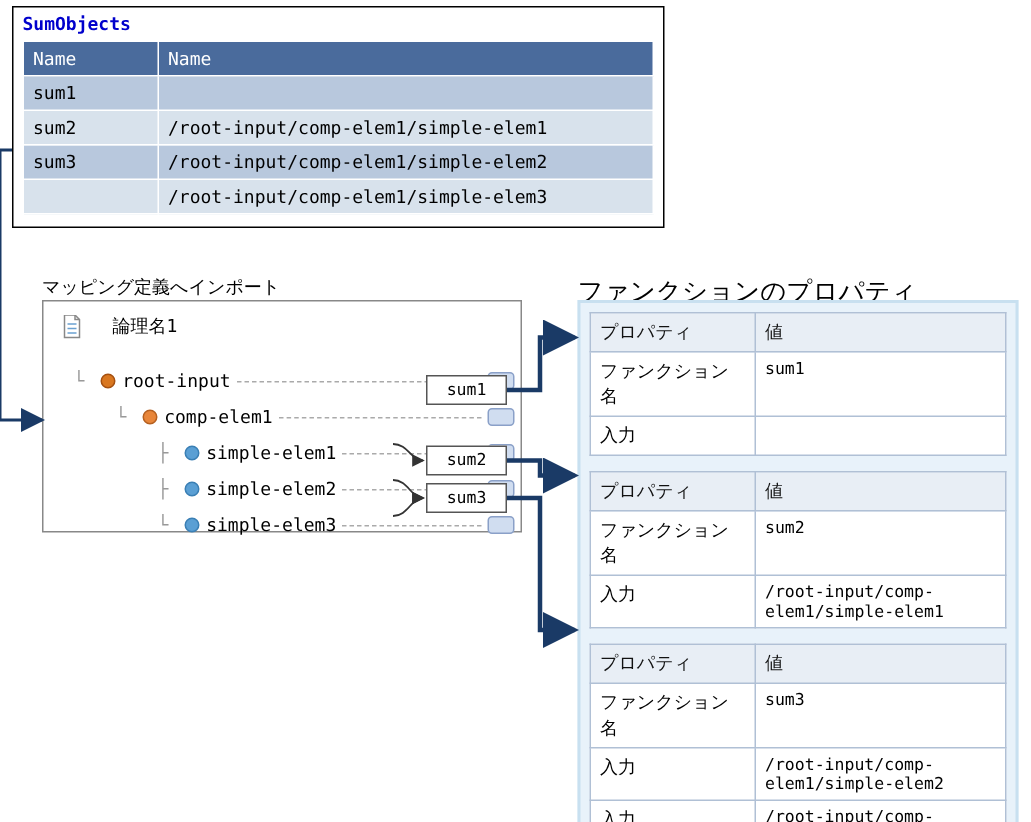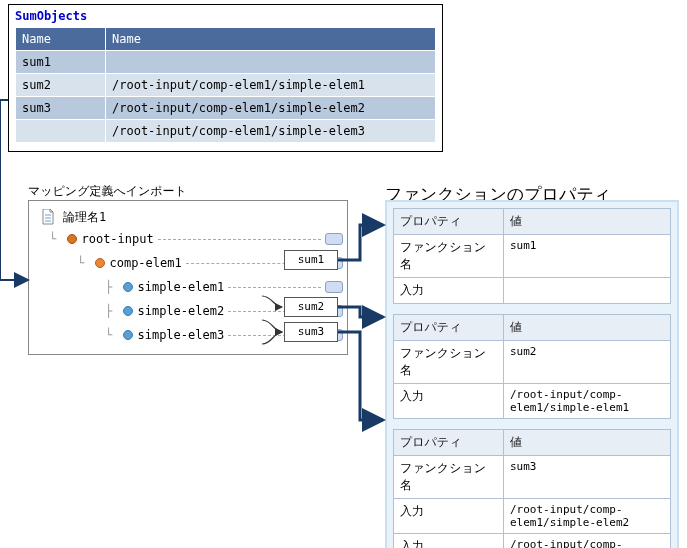--- a/index.html
+++ b/index.html
@@ -8,21 +8,21 @@
 .sum-objects-box { position: absolute; left: 8px; top: 4px; width: 435px; border: 1px solid #000; padding: 2px 6px 8px 6px; }
 .sum-objects-title { color: #0000cc; font-weight: bold; font-family: monospace; font-size: 12px; padding: 2px 0 4px 0; }
 .sum-table { width: 100%; border-collapse: collapse; }
 .sum-table th { background: #4a6b9c; color: #fff; text-align: left; padding: 4px 6px; font-weight: normal; border: 1px solid #fff; font-family: monospace; }
 .sum-table td { padding: 4px 6px; border: 1px solid #fff; font-family: monospace; }
 .row-dark td { background: #b8c8dd; }
 .row-light td { background: #d8e2ec; }
 
 .mapping-label { position: absolute; left: 28px; top: 183px; font-size: 12px; }
 .mapping-box { position: absolute; left: 28px; top: 200px; width: 320px; height: 155px; border: 1px solid #888; padding: 8px 4px; }
-.tree-root { display: flex; align-items: flex-start; gap: 8px; margin-bottom: 1px; padding-left: 8px; }
+.tree-root { display: flex; align-items: flex-end; gap: 20px; margin-bottom: 16px; padding-left: 8px; }
 .doc-icon { width: 14px; height: 16px; display: inline-block; position: relative; }
 .doc-icon svg { width: 14px; height: 16px; }
 .tree-item { display: flex; align-items: center; height: 24px; }
 .tree-line { color: #999; font-family: monospace; white-space: pre; }
 .elem-icon { width: 12px; height: 12px; display: inline-flex; align-items: center; justify-content: center; margin: 0 3px; }
 .elem-root { width: 10px; height: 10px; background: #d97720; border-radius: 50%; border: 1px solid #a55010; }
 .elem-comp { width: 10px; height: 10px; background: #e8863a; border-radius: 50%; border: 1px solid #b56020; }
 .elem-simple { width: 10px; height: 10px; background: #5a9fd4; border-radius: 50%; border: 1px solid #3a7fb4; }
 .elem-text { font-family: monospace; }
 .connector-dash { flex: 1; border-top: 1px dashed #aaa; margin: 0 4px; height: 1px; }

